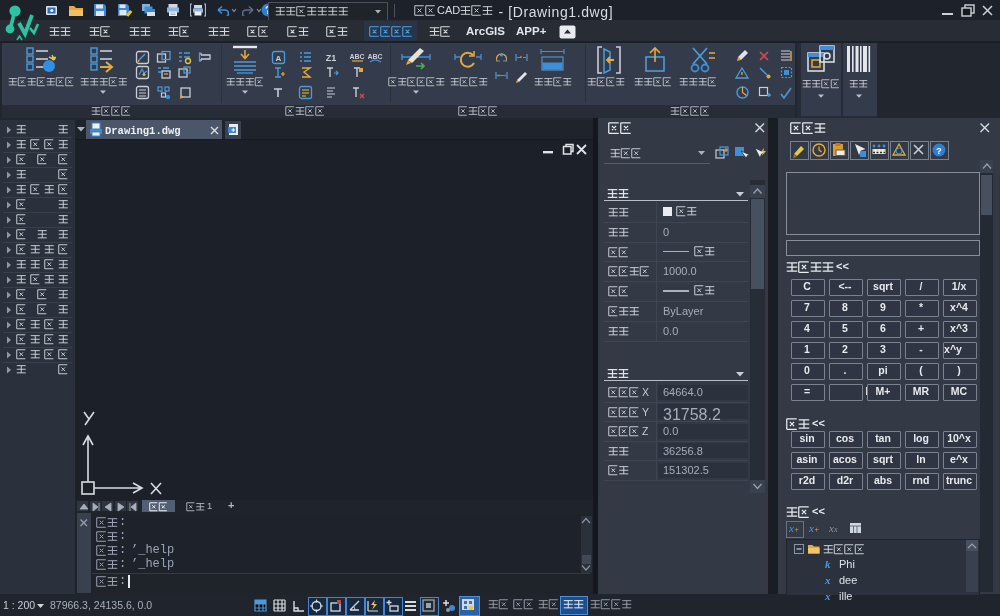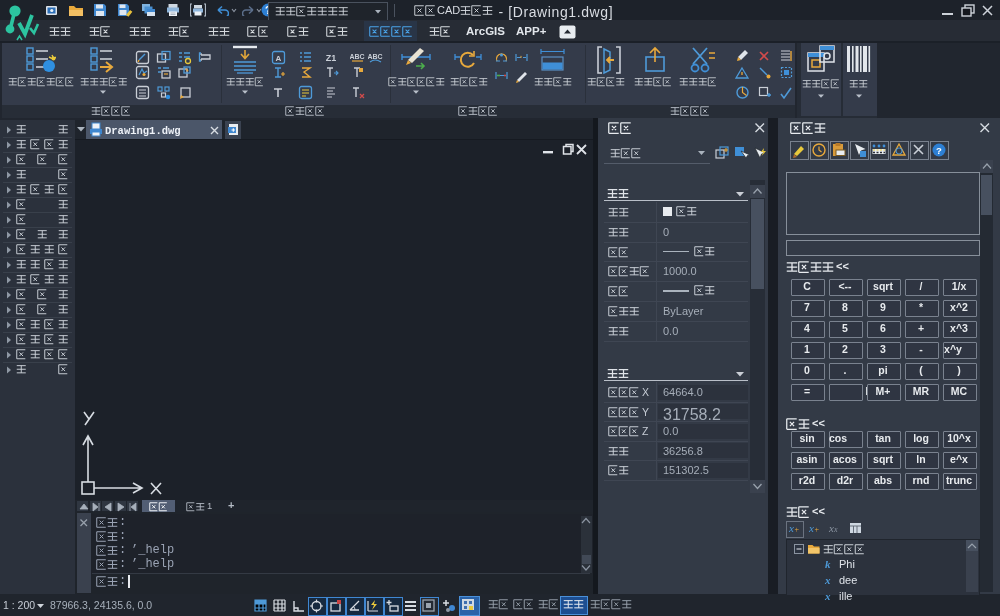--- a/index.html
+++ b/index.html
@@ -1041,21 +1041,21 @@
 <div class="ab" style="left:943px;top:280.2px;width:32px;text-align:center;font-size:10.5px;font-weight:bold;color:#e8ebee;font-family:'Liberation Sans';">1/x</div>
 <div class="ab" style="left:791.0px;top:300.0px;width:32.0px;height:14.5px;background:#2f3542;border:1px solid #7a828f;border-radius:1px;"></div>
 <div class="ab" style="left:791px;top:301.2px;width:32px;text-align:center;font-size:10.5px;font-weight:bold;color:#e8ebee;font-family:'Liberation Sans';">7</div>
 <div class="ab" style="left:829.0px;top:300.0px;width:32.0px;height:14.5px;background:#2f3542;border:1px solid #7a828f;border-radius:1px;"></div>
 <div class="ab" style="left:829px;top:301.2px;width:32px;text-align:center;font-size:10.5px;font-weight:bold;color:#e8ebee;font-family:'Liberation Sans';">8</div>
 <div class="ab" style="left:867.0px;top:300.0px;width:32.0px;height:14.5px;background:#2f3542;border:1px solid #7a828f;border-radius:1px;"></div>
 <div class="ab" style="left:867px;top:301.2px;width:32px;text-align:center;font-size:10.5px;font-weight:bold;color:#e8ebee;font-family:'Liberation Sans';">9</div>
 <div class="ab" style="left:905.0px;top:300.0px;width:32.0px;height:14.5px;background:#2f3542;border:1px solid #7a828f;border-radius:1px;"></div>
 <div class="ab" style="left:905px;top:301.2px;width:32px;text-align:center;font-size:10.5px;font-weight:bold;color:#e8ebee;font-family:'Liberation Sans';">*</div>
 <div class="ab" style="left:943.0px;top:300.0px;width:32.0px;height:14.5px;background:#2f3542;border:1px solid #7a828f;border-radius:1px;"></div>
-<div class="ab" style="left:943px;top:301.2px;width:32px;text-align:center;font-size:10.5px;font-weight:bold;color:#e8ebee;font-family:'Liberation Sans';">x^2</div>
+<div class="ab" style="left:943px;top:301.2px;width:32px;text-align:center;font-size:10.5px;font-weight:bold;color:#e8ebee;font-family:'Liberation Sans';">x^4</div>
 <div class="ab" style="left:791.0px;top:321.0px;width:32.0px;height:14.5px;background:#2f3542;border:1px solid #7a828f;border-radius:1px;"></div>
 <div class="ab" style="left:791px;top:322.2px;width:32px;text-align:center;font-size:10.5px;font-weight:bold;color:#e8ebee;font-family:'Liberation Sans';">4</div>
 <div class="ab" style="left:829.0px;top:321.0px;width:32.0px;height:14.5px;background:#2f3542;border:1px solid #7a828f;border-radius:1px;"></div>
 <div class="ab" style="left:829px;top:322.2px;width:32px;text-align:center;font-size:10.5px;font-weight:bold;color:#e8ebee;font-family:'Liberation Sans';">5</div>
 <div class="ab" style="left:867.0px;top:321.0px;width:32.0px;height:14.5px;background:#2f3542;border:1px solid #7a828f;border-radius:1px;"></div>
 <div class="ab" style="left:867px;top:322.2px;width:32px;text-align:center;font-size:10.5px;font-weight:bold;color:#e8ebee;font-family:'Liberation Sans';">6</div>
 <div class="ab" style="left:905.0px;top:321.0px;width:32.0px;height:14.5px;background:#2f3542;border:1px solid #7a828f;border-radius:1px;"></div>
 <div class="ab" style="left:905px;top:322.2px;width:32px;text-align:center;font-size:10.5px;font-weight:bold;color:#e8ebee;font-family:'Liberation Sans';">+</div>
 <div class="ab" style="left:943.0px;top:321.0px;width:32.0px;height:14.5px;background:#2f3542;border:1px solid #7a828f;border-radius:1px;"></div>
 <div class="ab" style="left:943px;top:322.2px;width:32px;text-align:center;font-size:10.5px;font-weight:bold;color:#e8ebee;font-family:'Liberation Sans';">x^3</div>
@@ -1089,21 +1089,21 @@
 <div class="ab" style="left:905px;top:385.2px;width:32px;text-align:center;font-size:10.5px;font-weight:bold;color:#e8ebee;font-family:'Liberation Sans';">MR</div>
 <div class="ab" style="left:943.0px;top:384.0px;width:32.0px;height:14.5px;background:#2f3542;border:1px solid #7a828f;border-radius:1px;"></div>
 <div class="ab" style="left:943px;top:385.2px;width:32px;text-align:center;font-size:10.5px;font-weight:bold;color:#e8ebee;font-family:'Liberation Sans';">MC</div>
 <svg class="ab" style="left:786.0px;top:418.0px" width="26" height="14">
       <path d="M0.75,0.75L10.72,0.75M0.75,0.75L0.75,11.25M0.75,11.25L10.72,11.25M3.90,3.90L8.10,8.10M8.10,3.90L3.90,8.10 M12.75,1.80L23.25,1.80M12.75,6.00L23.25,6.00M12.75,10.20L23.25,10.20M18.00,1.80L18.00,10.20" stroke="#e8ebef" stroke-width="1.25" fill="none"></path>
     </svg>
 <div class="ab" style="left:812.0px;top:417.0px;font-family:'Liberation Sans',sans-serif;font-size:11.0px;color:#e8ebef;font-weight:bold;">&lt;&lt;</div>
 <div class="ab" style="left:791.0px;top:431.0px;width:32.0px;height:14.5px;background:#2f3542;border:1px solid #7a828f;border-radius:1px;"></div>
 <div class="ab" style="left:791px;top:432.2px;width:32px;text-align:center;font-size:10.5px;font-weight:bold;color:#e8ebee;font-family:'Liberation Sans';">sin</div>
 <div class="ab" style="left:829.0px;top:431.0px;width:32.0px;height:14.5px;background:#2f3542;border:1px solid #7a828f;border-radius:1px;"></div>
-<div class="ab" style="left:829px;top:432.2px;width:32px;text-align:left;font-size:10.5px;font-weight:bold;color:#e8ebee;font-family:'Liberation Sans';">cos</div>
+<div class="ab" style="left:829px;top:432.2px;width:32px;text-align:center;font-size:10.5px;font-weight:bold;color:#e8ebee;font-family:'Liberation Sans';">cos</div>
 <div class="ab" style="left:867.0px;top:431.0px;width:32.0px;height:14.5px;background:#2f3542;border:1px solid #7a828f;border-radius:1px;"></div>
 <div class="ab" style="left:867px;top:432.2px;width:32px;text-align:center;font-size:10.5px;font-weight:bold;color:#e8ebee;font-family:'Liberation Sans';">tan</div>
 <div class="ab" style="left:905.0px;top:431.0px;width:32.0px;height:14.5px;background:#2f3542;border:1px solid #7a828f;border-radius:1px;"></div>
 <div class="ab" style="left:905px;top:432.2px;width:32px;text-align:center;font-size:10.5px;font-weight:bold;color:#e8ebee;font-family:'Liberation Sans';">log</div>
 <div class="ab" style="left:943.0px;top:431.0px;width:32.0px;height:14.5px;background:#2f3542;border:1px solid #7a828f;border-radius:1px;"></div>
 <div class="ab" style="left:943px;top:432.2px;width:32px;text-align:center;font-size:10.5px;font-weight:bold;color:#e8ebee;font-family:'Liberation Sans';">10^x</div>
 <div class="ab" style="left:791.0px;top:452.0px;width:32.0px;height:14.5px;background:#2f3542;border:1px solid #7a828f;border-radius:1px;"></div>
 <div class="ab" style="left:791px;top:453.2px;width:32px;text-align:center;font-size:10.5px;font-weight:bold;color:#e8ebee;font-family:'Liberation Sans';">asin</div>
 <div class="ab" style="left:829.0px;top:452.0px;width:32.0px;height:14.5px;background:#2f3542;border:1px solid #7a828f;border-radius:1px;"></div>
 <div class="ab" style="left:829px;top:453.2px;width:32px;text-align:center;font-size:10.5px;font-weight:bold;color:#e8ebee;font-family:'Liberation Sans';">acos</div>

